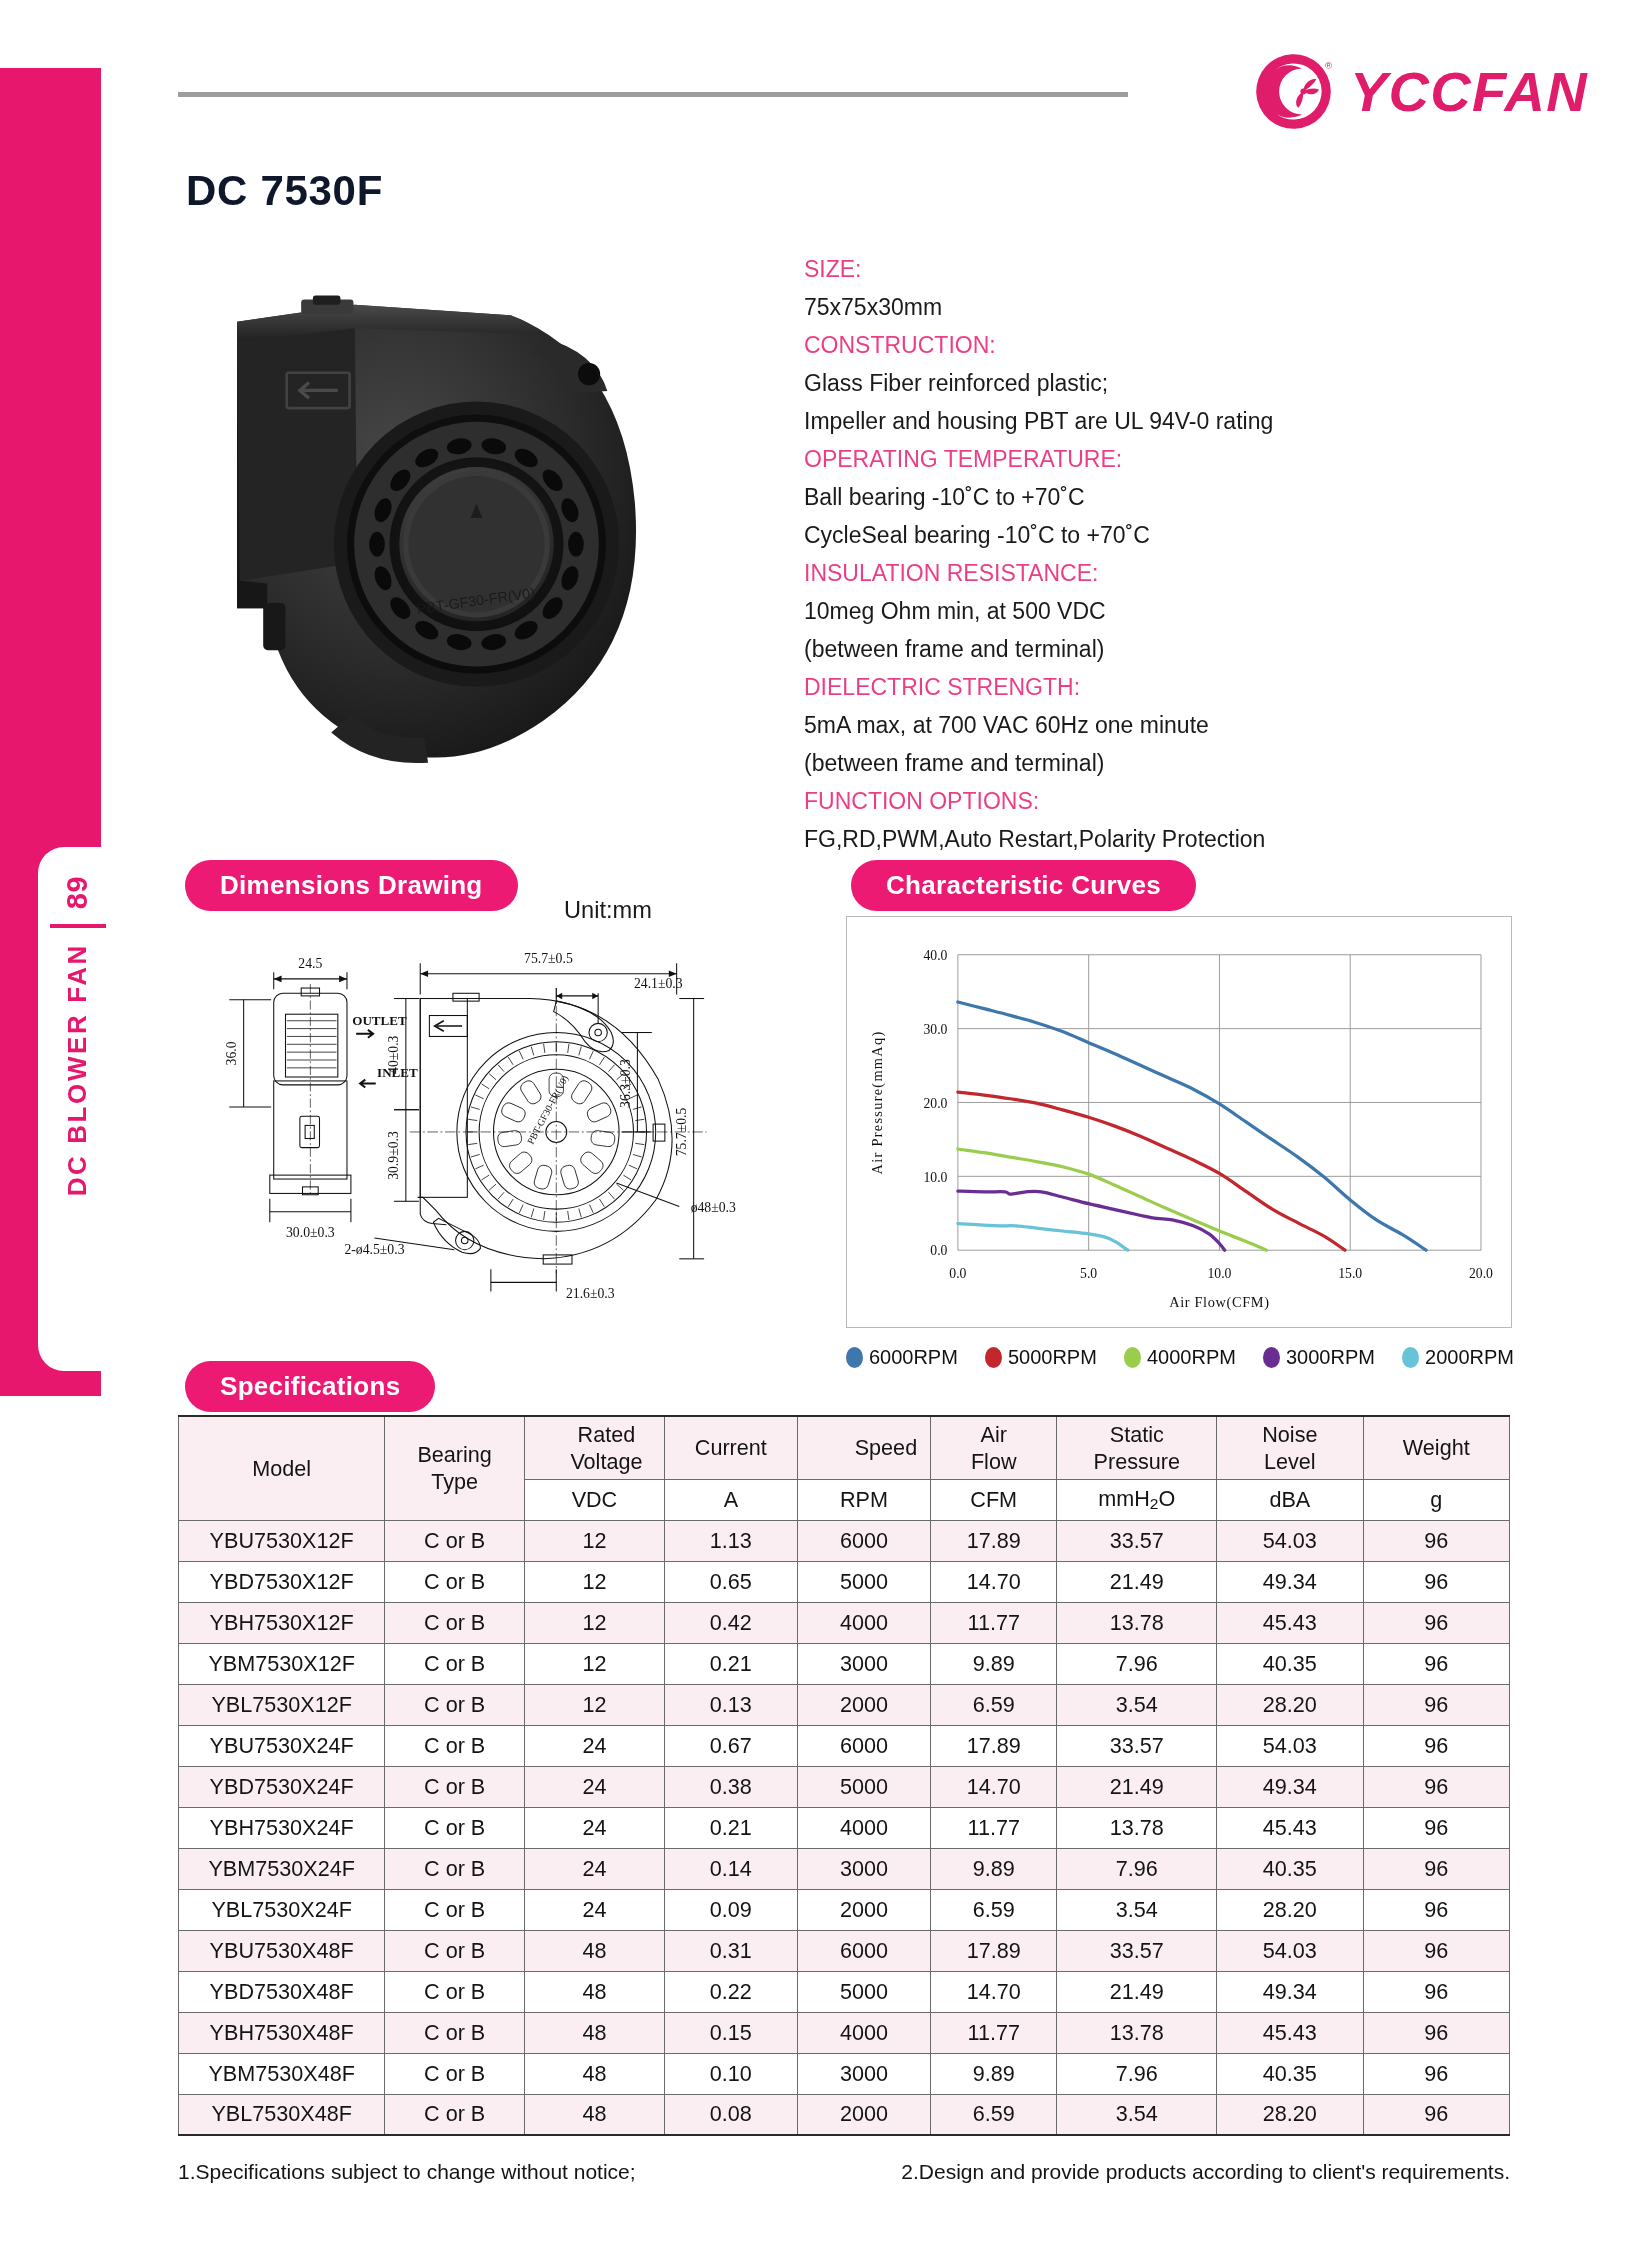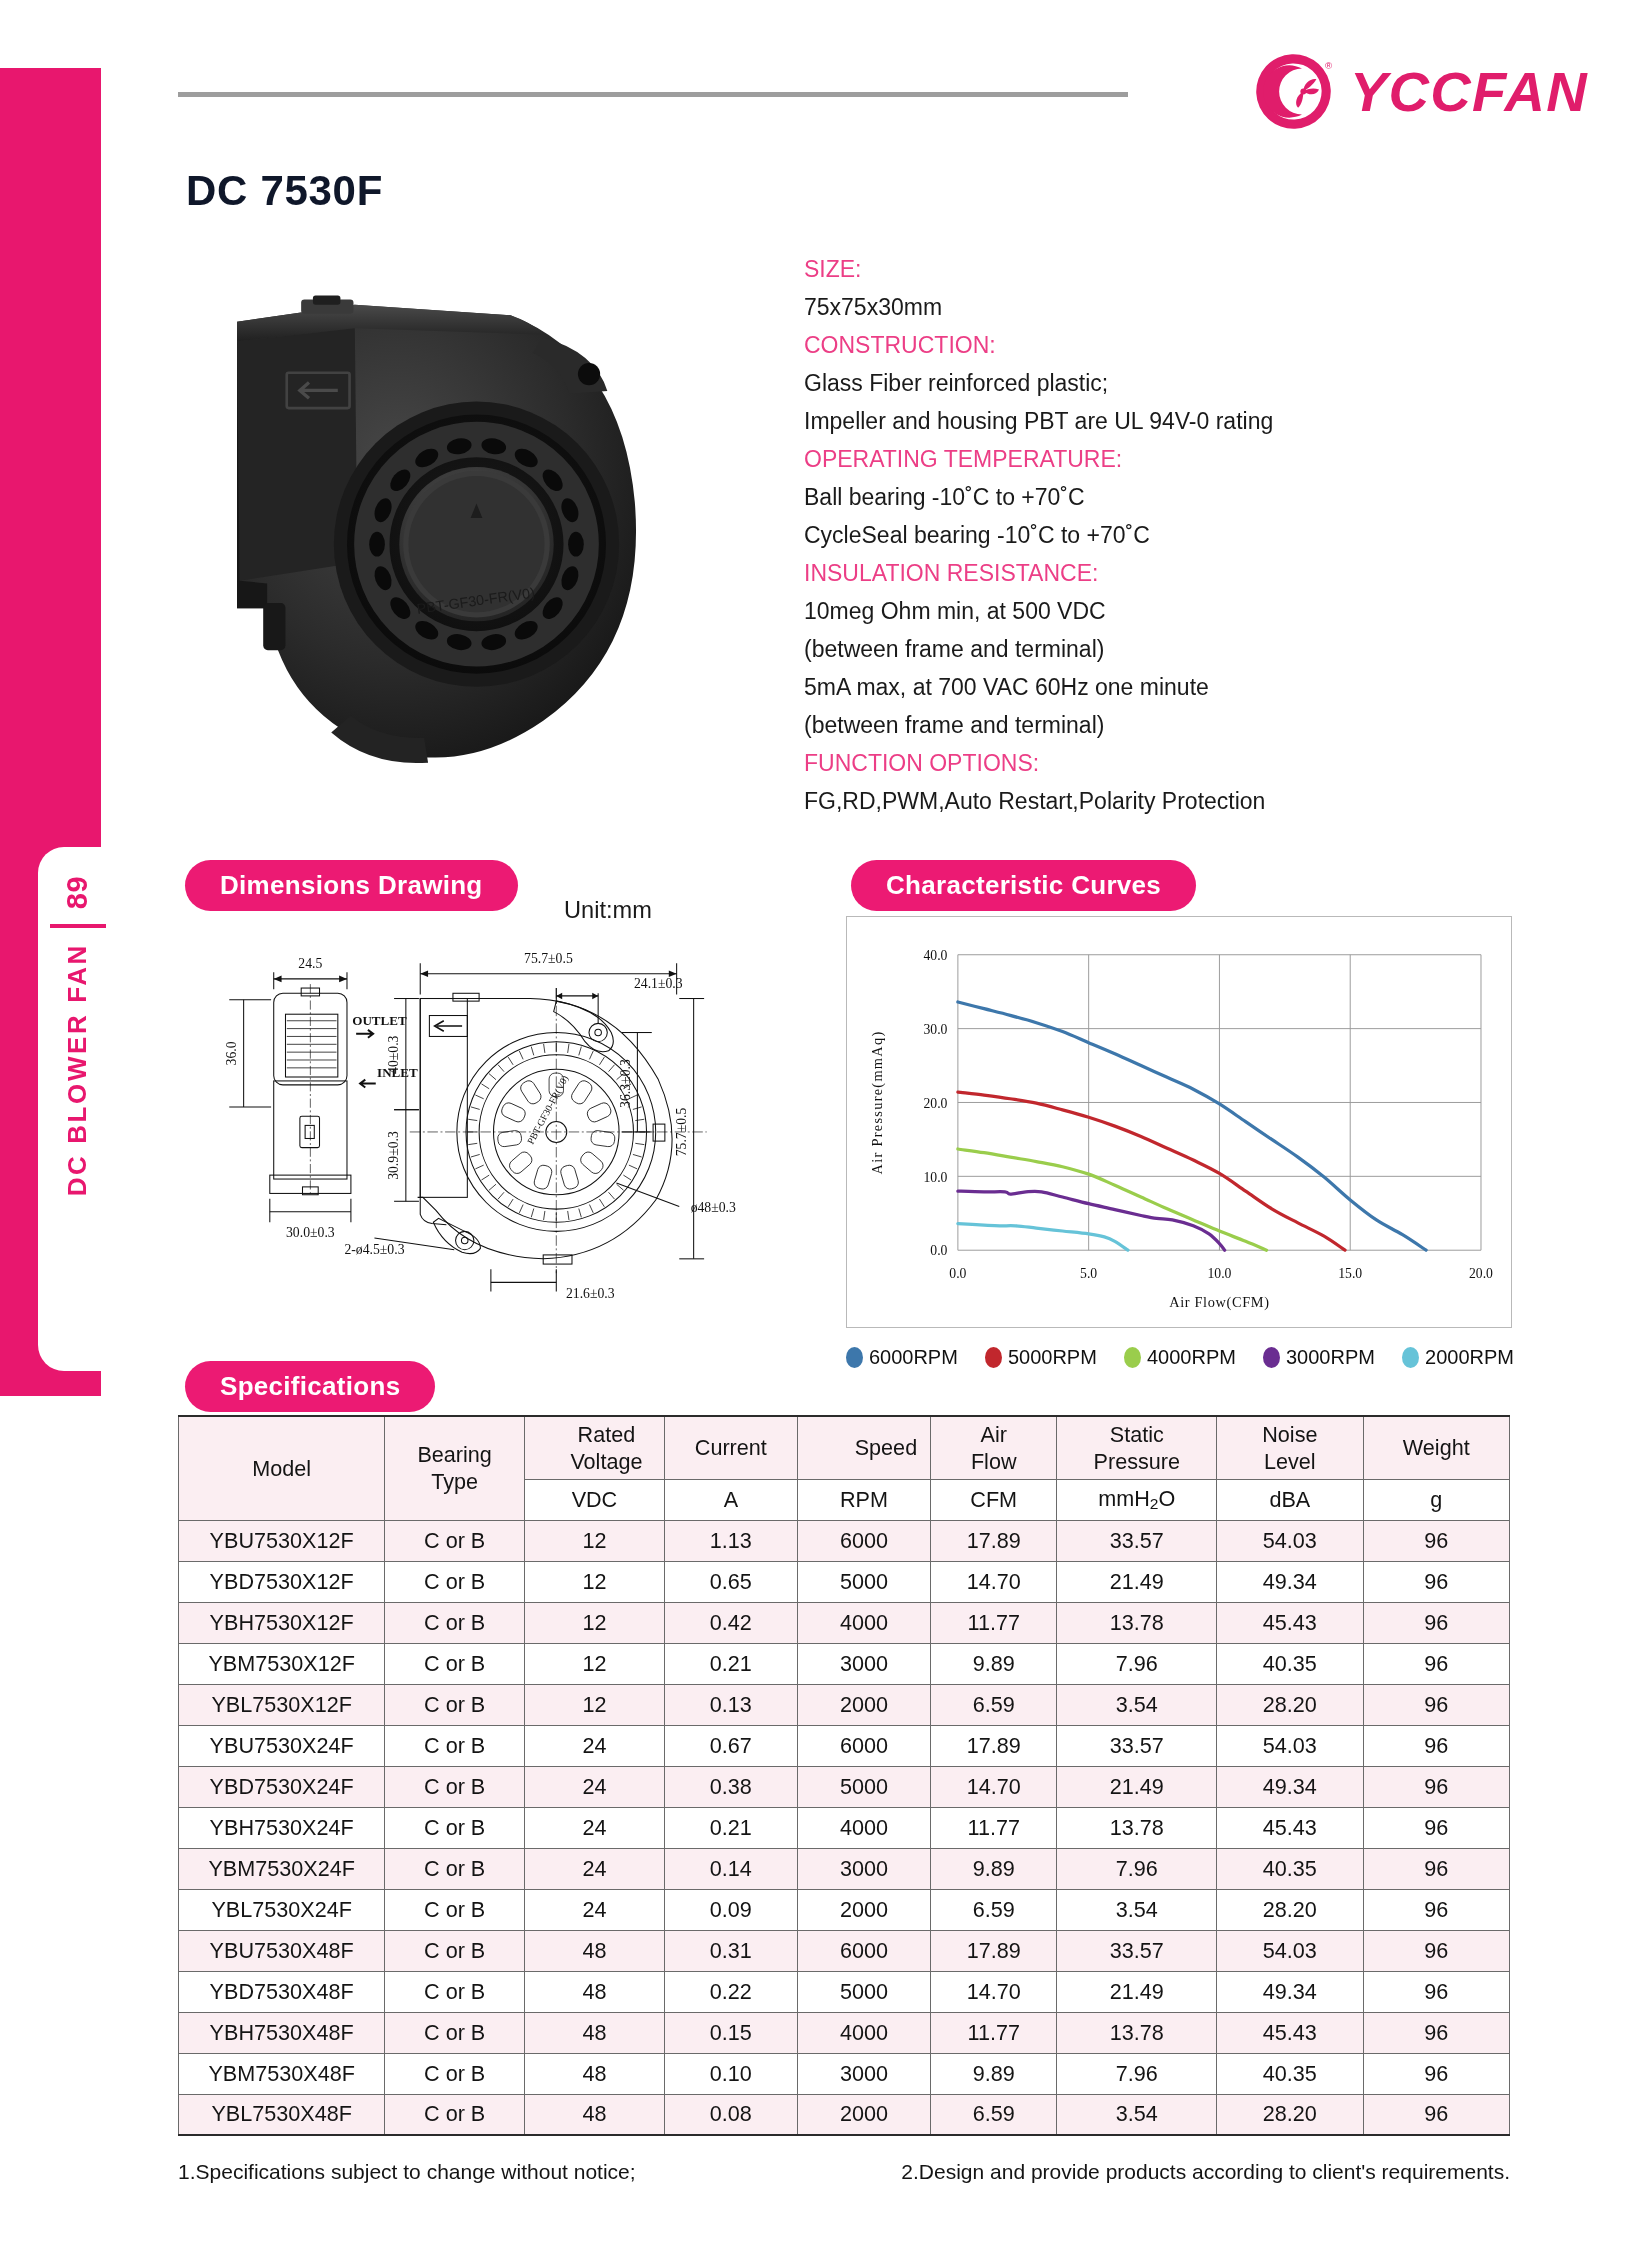--- a/index.html
+++ b/index.html
@@ -336,20 +336,21 @@
     <div class="spec-body">75x75x30mm</div>
     <div class="spec-head">CONSTRUCTION:</div>
     <div class="spec-body">Glass Fiber reinforced plastic;</div>
     <div class="spec-body">Impeller and housing PBT are UL 94V-0 rating</div>
     <div class="spec-head">OPERATING TEMPERATURE:</div>
     <div class="spec-body">Ball bearing   -10˚C to +70˚C</div>
     <div class="spec-body">CycleSeal bearing  -10˚C to +70˚C</div>
     <div class="spec-head">INSULATION RESISTANCE:</div>
     <div class="spec-body">10meg Ohm min, at 500 VDC</div>
     <div class="spec-body">(between frame and terminal)</div>
+    <div class="spec-head">DIELECTRIC STRENGTH:</div>
     <div class="spec-body">5mA max, at 700 VAC 60Hz one minute</div>
     <div class="spec-body">(between frame and terminal)</div>
     <div class="spec-head">FUNCTION OPTIONS:</div>
     <div class="spec-body">FG,RD,PWM,Auto Restart,Polarity Protection</div>
   </div>
 
 <div class="pill" id="pill-dimensions">Dimensions Drawing</div>
 <div id="unit-label">Unit:mm</div>
 <div class="pill" id="pill-curves">Characteristic Curves</div>
 <div class="pill" id="pill-specs">Specifications</div>

